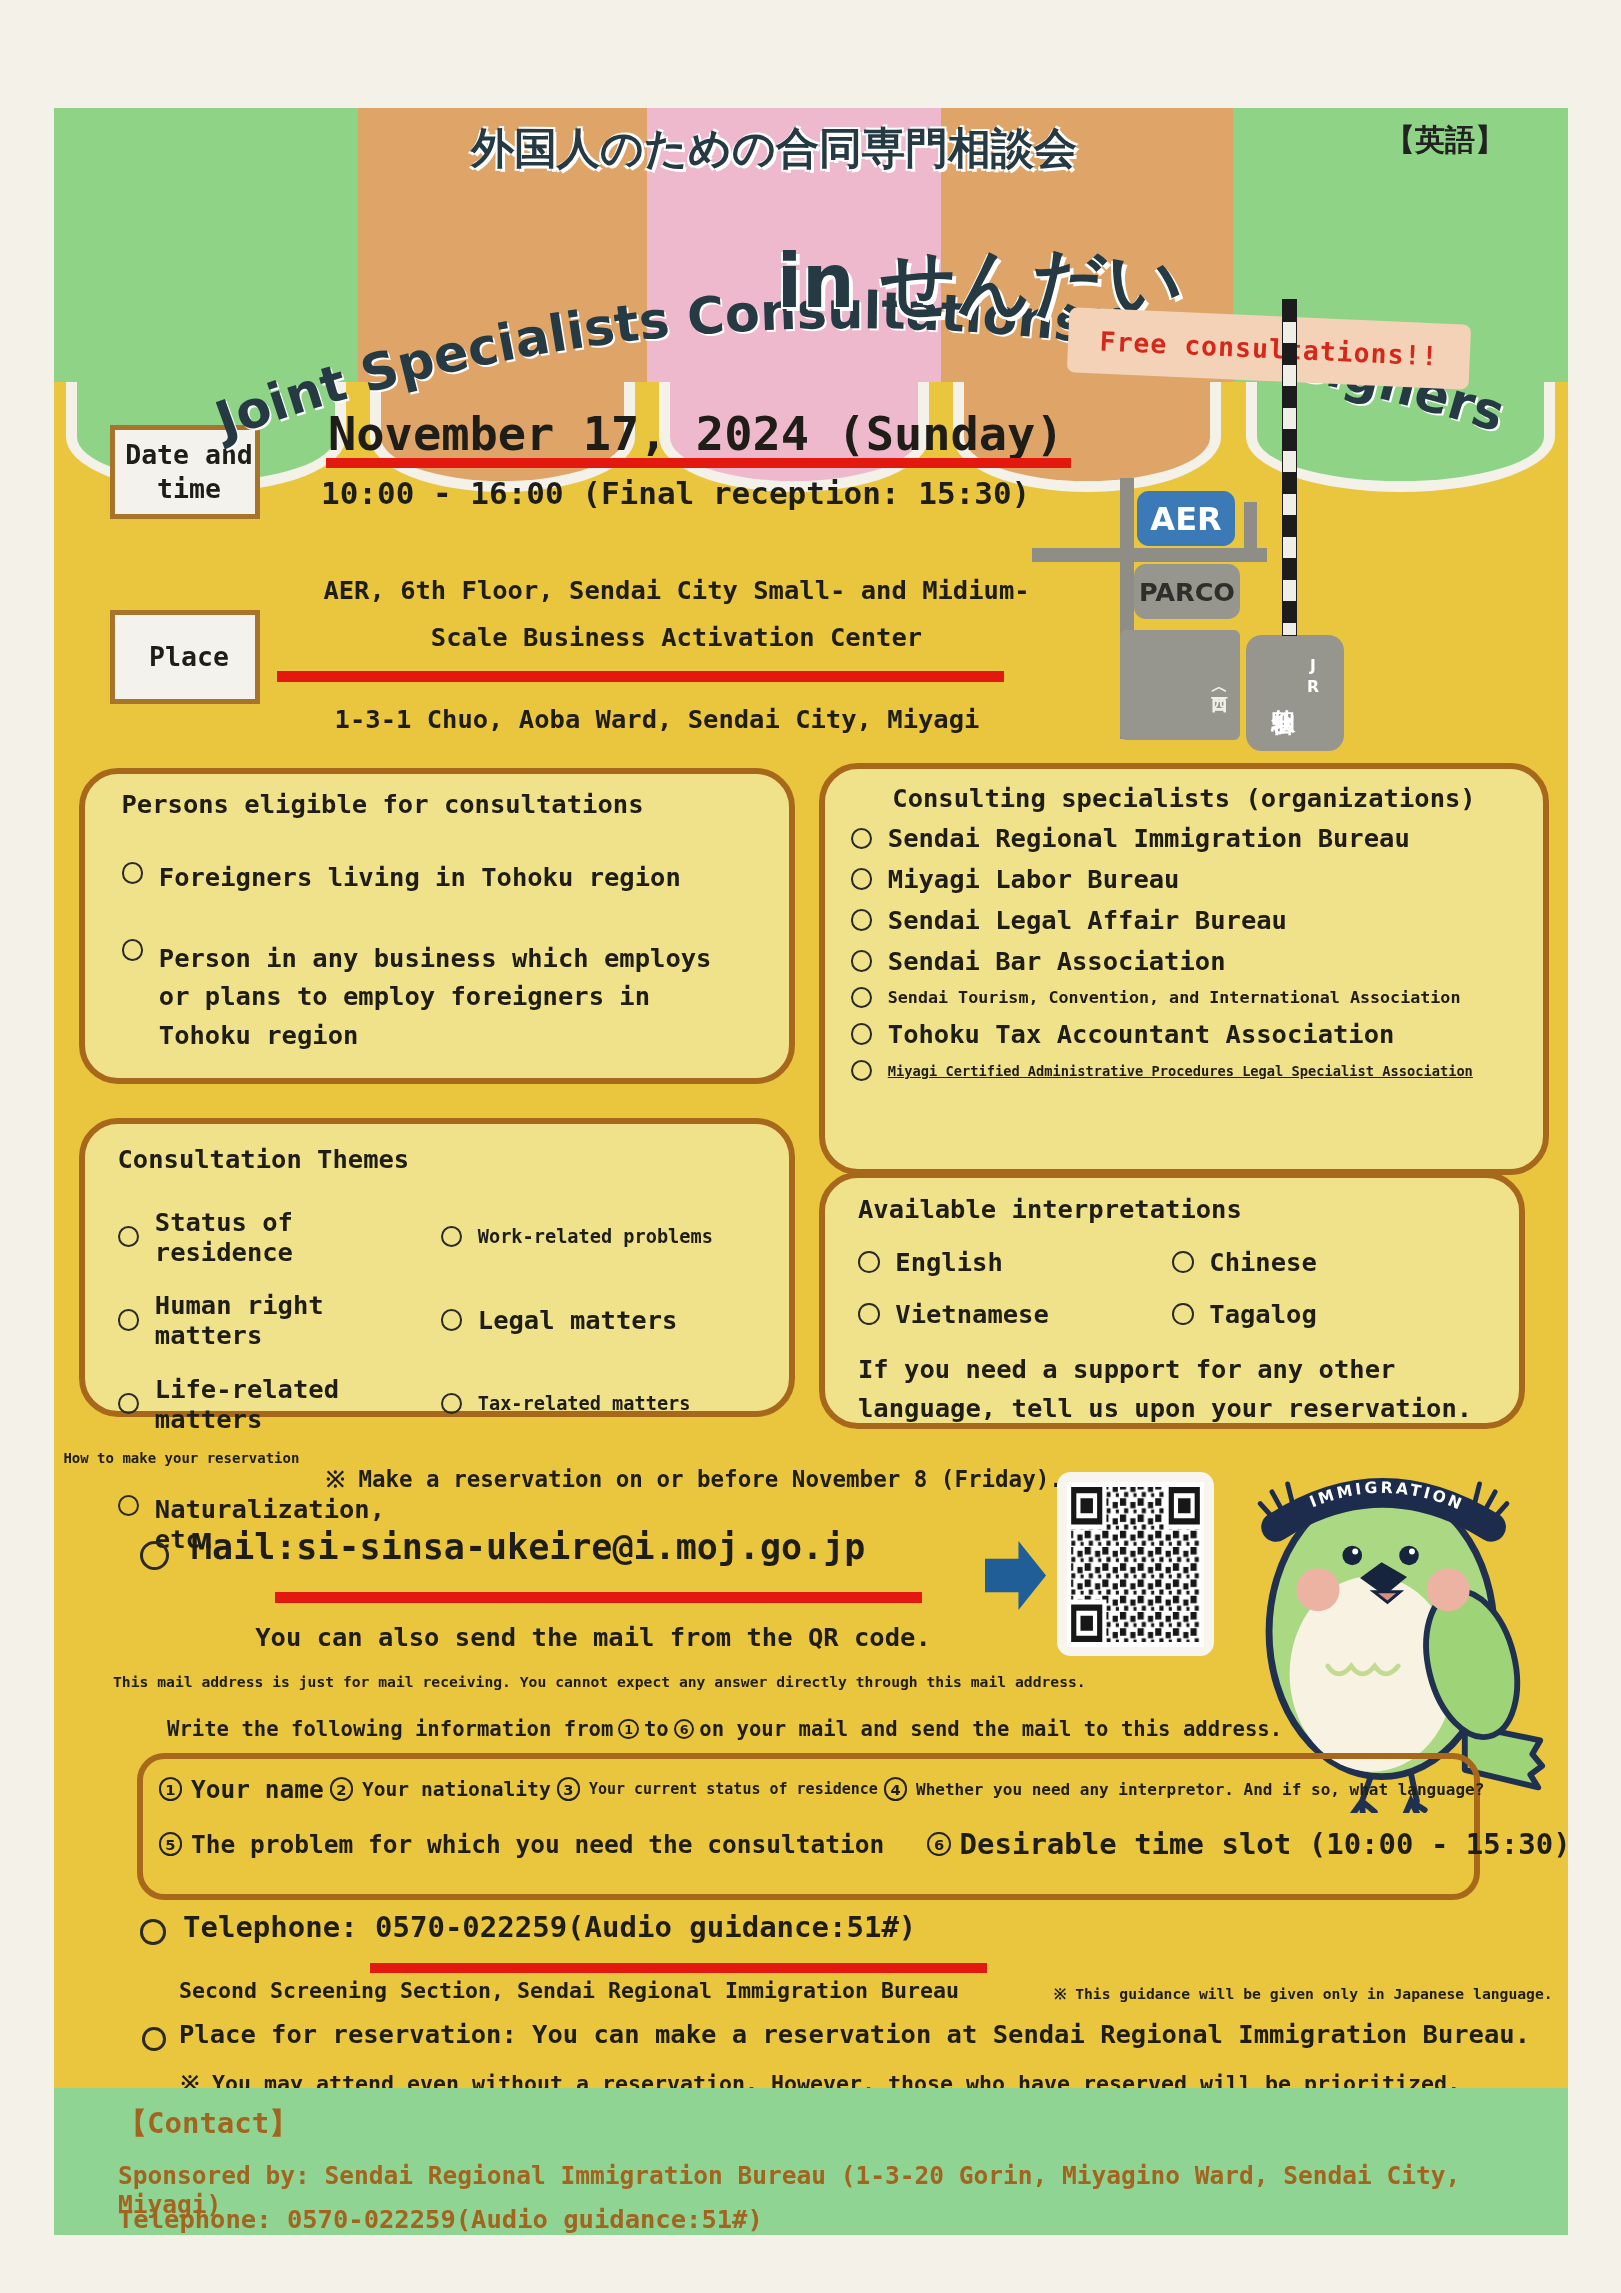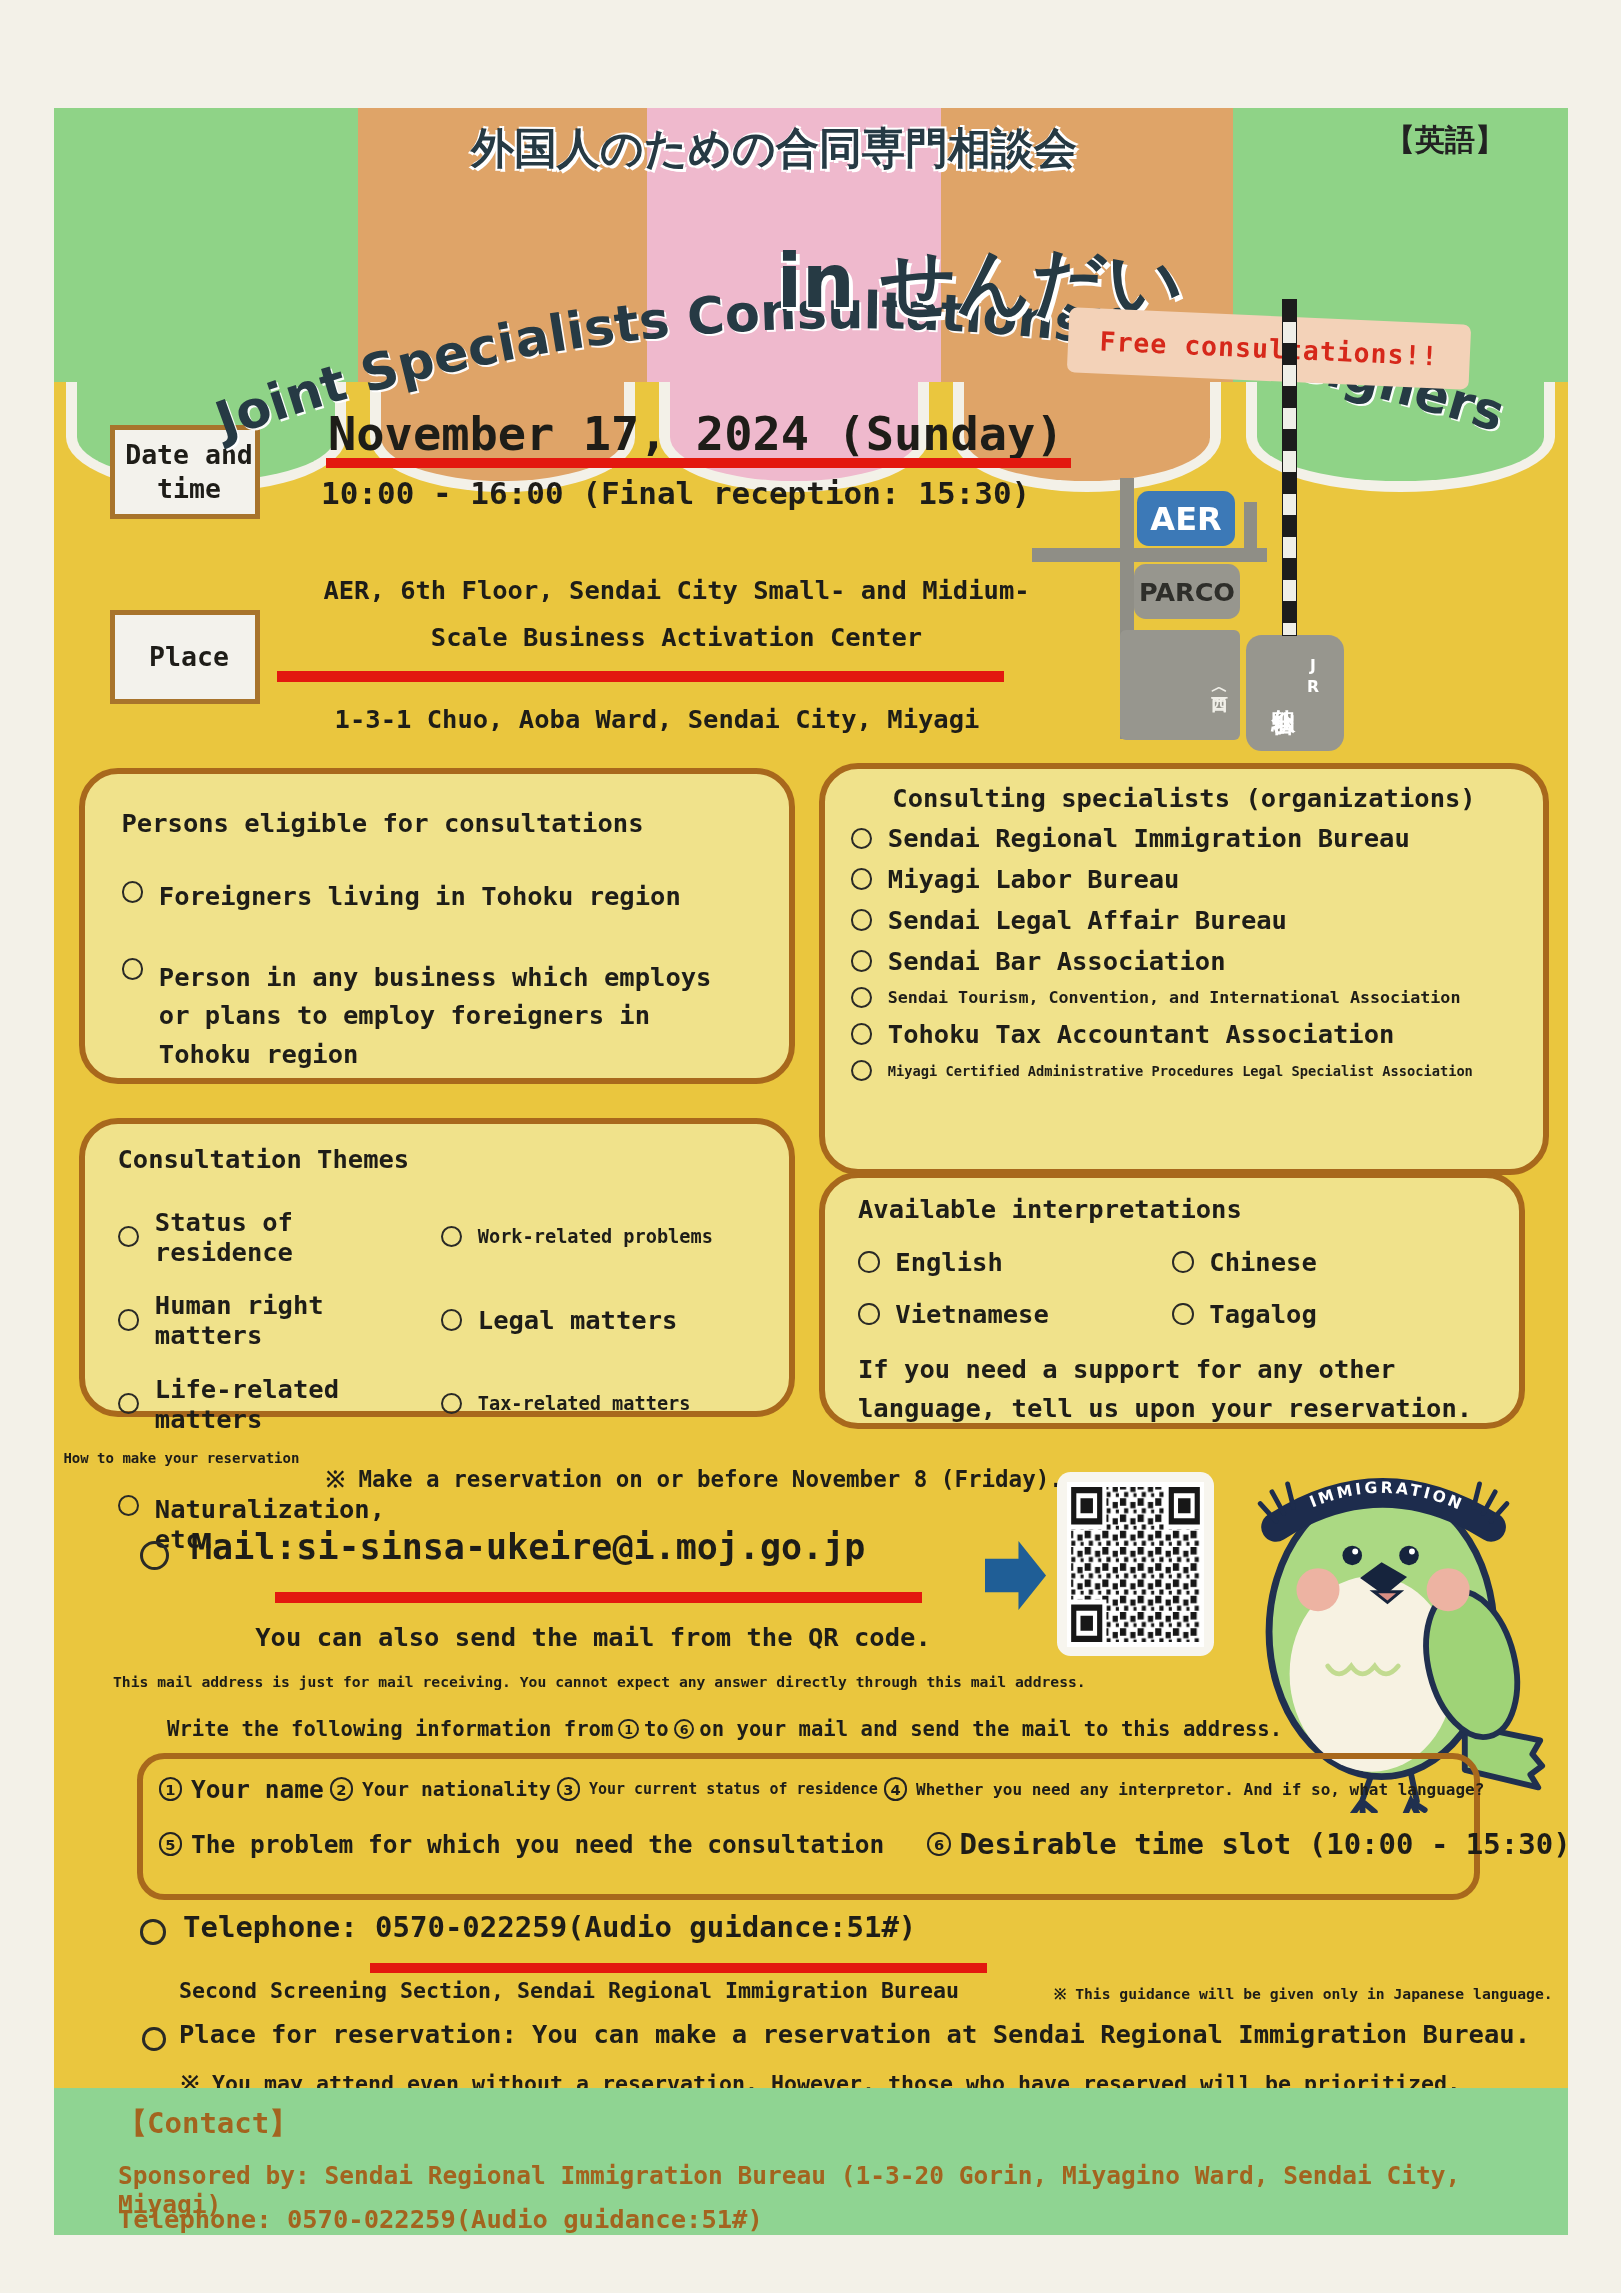--- a/index.html
+++ b/index.html
@@ -108,21 +108,21 @@
         <span class="vtext" style="color:#fff;font-size:15.7px;margin-bottom:33px;">JR</span>
       </div>
     </div>
 
     <div class="abs label-box" style="left:56px;top:502px;width:150px;height:94px;">Place</div>
     <div class="abs mono" style="left:250px;top:467px;width:745px;text-align:center;font-size:25.5px;">AER, 6th Floor, Sendai City Small- and Midium-</div>
     <div class="abs mono" style="left:250px;top:514px;width:745px;text-align:center;font-size:25.5px;">Scale Business Activation Center</div>
     <div class="abs redline" style="left:223px;top:563px;width:727px;height:10.8px;"></div>
     <div class="abs mono" style="left:250px;top:596px;width:706px;text-align:center;font-size:25.5px;">1-3-1 Chuo, Aoba Ward, Sendai City, Miyagi</div>
 
-    <div class="abs panel" style="left:24.5px;top:660px;width:716px;height:316px;padding:34px 37px;">
+    <div class="abs panel" style="left:24.5px;top:660px;width:716px;height:316px;padding:15px 37px;">
       <div class="mono" style="font-size:25.5px;">Persons eligible for consultations</div>
       <div class="row" style="margin-top:43px;">
         <span class="blt"></span>
         <span class="mono" style="font-size:25.5px;">Foreigners living in Tohoku region</span>
       </div>
       <div class="row" style="margin-top:47px;">
         <span class="blt"></span>
         <span class="mono" style="font-size:25.5px;width:568px;line-height:1.5;">Person in any business which employs or plans to employ foreigners in Tohoku region</span>
       </div>
     </div>
@@ -146,21 +146,21 @@
           <span class="mono" style="font-size:25.5px;">Sendai Bar Association</span>
         </div>
       <div class="row" style="align-items:center;">
           <span class="blt"></span>
           <span class="mono" style="font-size:16.7px;">Sendai Tourism, Convention, and International Association</span>
         </div>
       <div class="row" style="align-items:center;">
           <span class="blt"></span>
           <span class="mono" style="font-size:25.5px;">Tohoku Tax Accountant Association</span>
         </div>
-      <div class="row" style="align-items:center;">
+      <div class="row" style="align-items:center;text-decoration:underline;">
           <span class="blt"></span>
           <span class="mono" style="font-size:13.7px;">Miyagi Certified Administrative Procedures Legal Specialist Association</span>
         </div>
     </div>
 
     <div class="abs panel" style="left:24.5px;top:1010px;width:716px;height:299px;padding:19.6px 33px;">
       <div class="mono" style="font-size:25.5px;">Consultation Themes</div>
       <div style="display:grid;grid-template-columns:323px auto;row-gap:23.5px;margin-top:33px;">
         <div class="row" style="align-items:center;">
             <span class="blt"></span>

